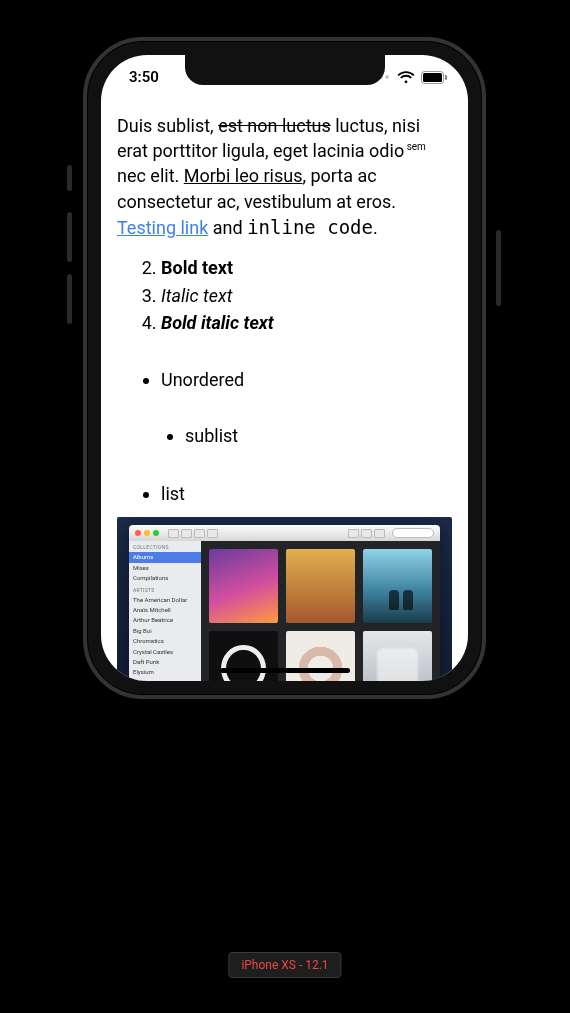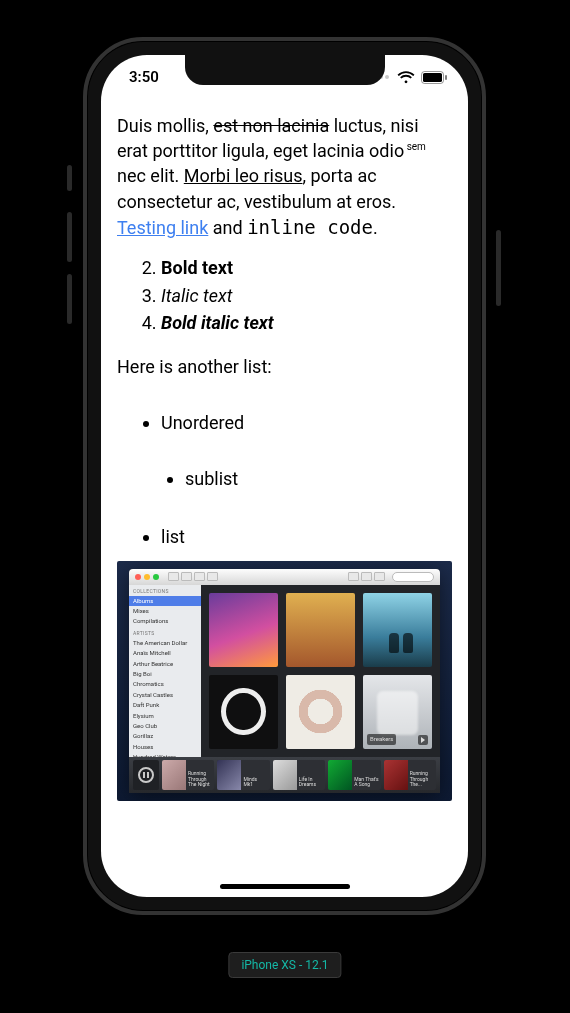--- a/index.html
+++ b/index.html
@@ -11,21 +11,21 @@
     height: 1013px;
     position: relative;
     overflow: hidden;
   }
 
   .device-frame {
     position: absolute;
     left: 83px;
     top: 37px;
     width: 403px;
-    height: 878px;
+    height: 662px;
     background: #111;
     border: 4px solid #333;
     border-radius: 60px;
     box-sizing: border-box;
     box-shadow: 0 0 0 1px #000 inset;
   }
 
   
   .side-btn {
     position: absolute;
@@ -232,21 +232,21 @@
     bottom:8px;left:50%;transform:translateX(-50%);
     width:130px;height:5px;border-radius:3px;background:#000;z-index:6;
   }
 
   .device-label{
     position:absolute;
     left:50%;transform:translateX(-50%);
     top: 952px;
     background:#1e1e1e;
     border:1px solid #3a3a3a;
-    color:#14b8a6;
+    color:#ef4444;
     font-size:12px;
     padding:5px 12px;
     border-radius:4px;
   }
 </style>
 </head>
 <body>
 
 <div class="side-btn mute"></div>
 <div class="side-btn vol-up"></div>
@@ -281,30 +281,29 @@
             <rect x="24" y="4" width="2" height="5" rx="1" fill="#000" fill-opacity="0.5"></rect>
           </svg>
         </span>
       </div>
     </div>
 
     <div class="content">
 
 
       <p class="p2">
-        <span>Duis mollis, </span><s>est non lacinia</s><span> luctus, nisi erat porttitor ligula, eget lacinia odio</span><sup> sem </sup><span> nec elit. </span><u>Morbi leo risus</u><span>, porta ac consectetur ac, vestibulum at eros. </span><a class="link" href="#">Testing link</a><span> and </span><code>inline code</code><span>.</span>
+        <span>Duis sublist, </span><s>est non luctus</s><span> luctus, nisi erat porttitor ligula, eget lacinia odio</span><sup> sem </sup><span> nec elit. </span><u>Morbi leo risus</u><span>, porta ac consectetur ac, vestibulum at eros. </span><a class="link" href="#">Testing link</a><span> and </span><code>inline code</code><span>.</span>
       </p>
 
       <ol class="ordered" start="2">
         <li><b>Bold text</b></li>
         <li><i>Italic text</i></li>
         <li><b><i>Bold italic text</i></b></li>
       </ol>
 
-      <p>Here is another list:</p>
 
       <ul class="unordered">
         <li>
           <span>Unordered</span>
           <ul>
             <li>sublist</li>
           </ul>
         </li>
         <li>
           <span>list</span>

